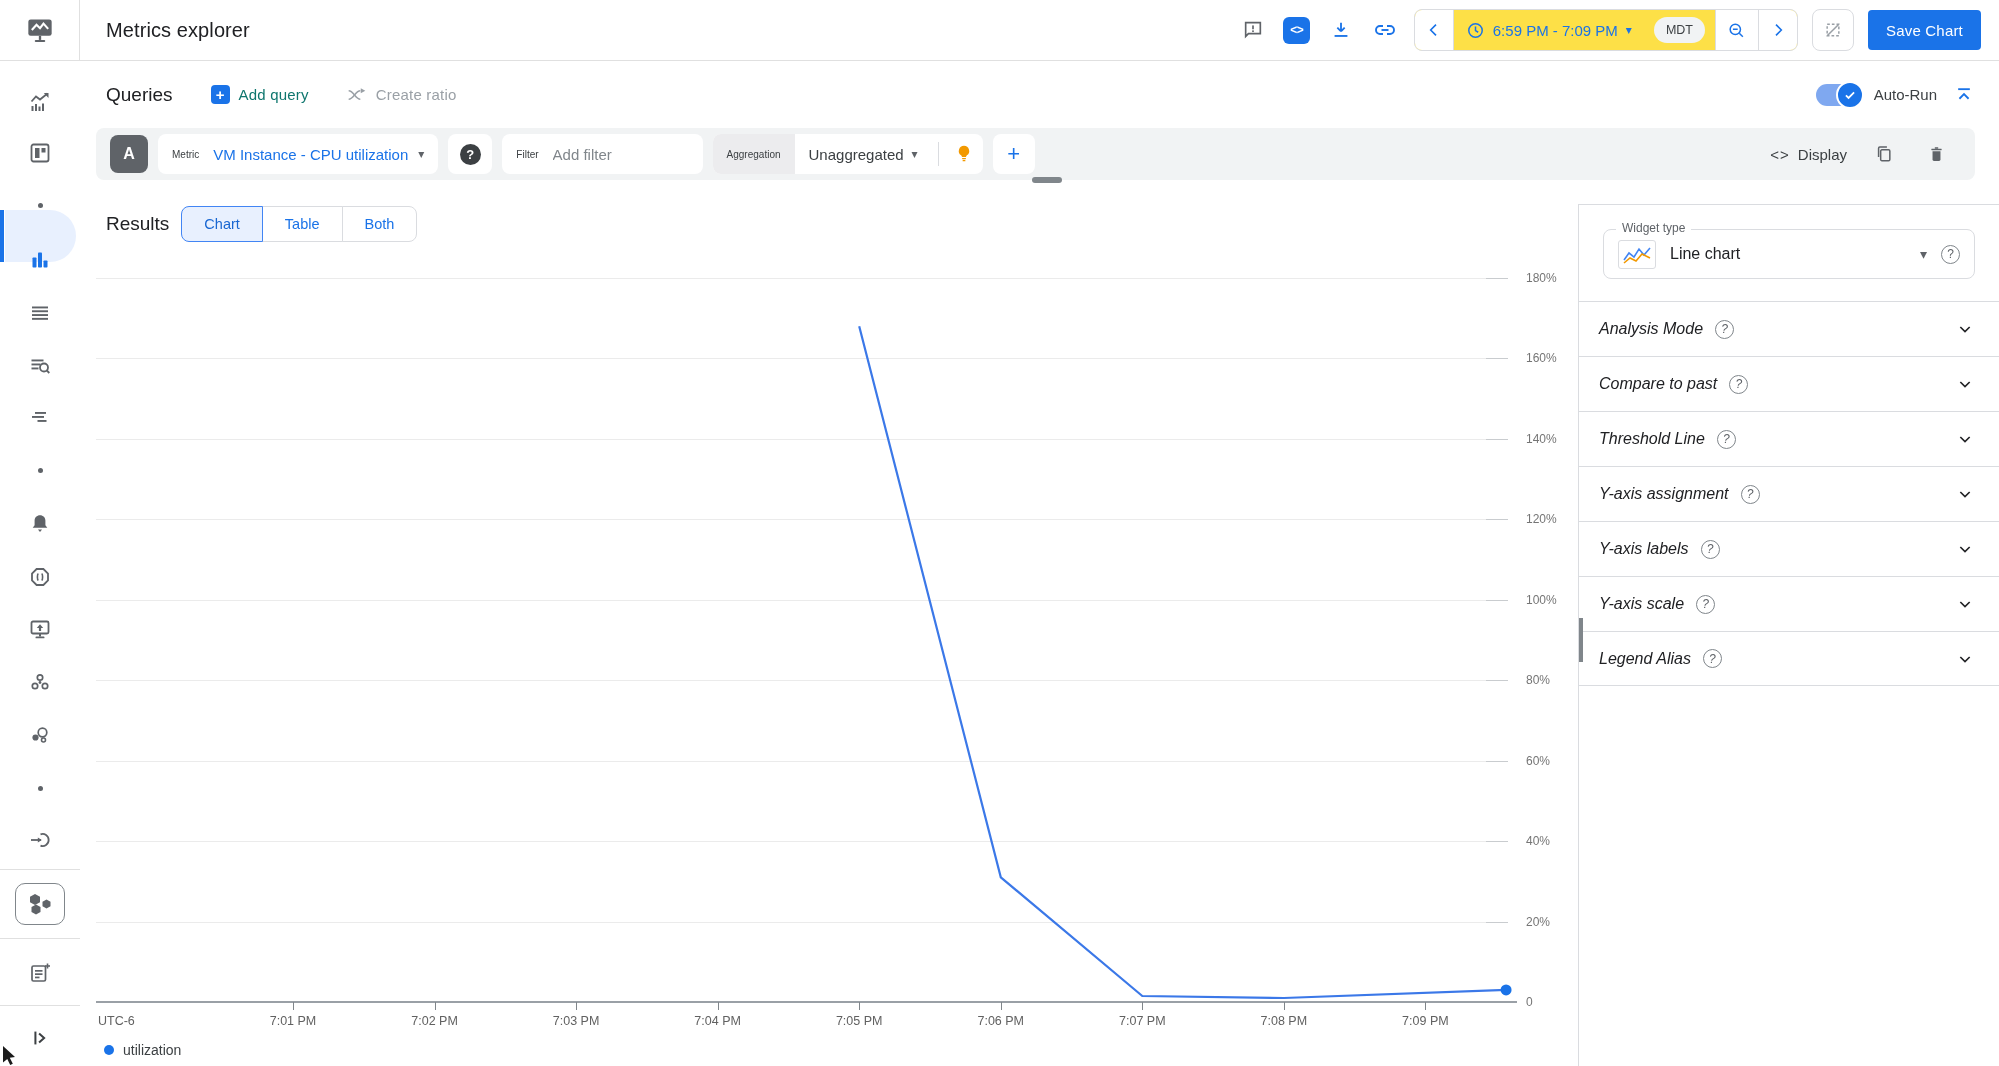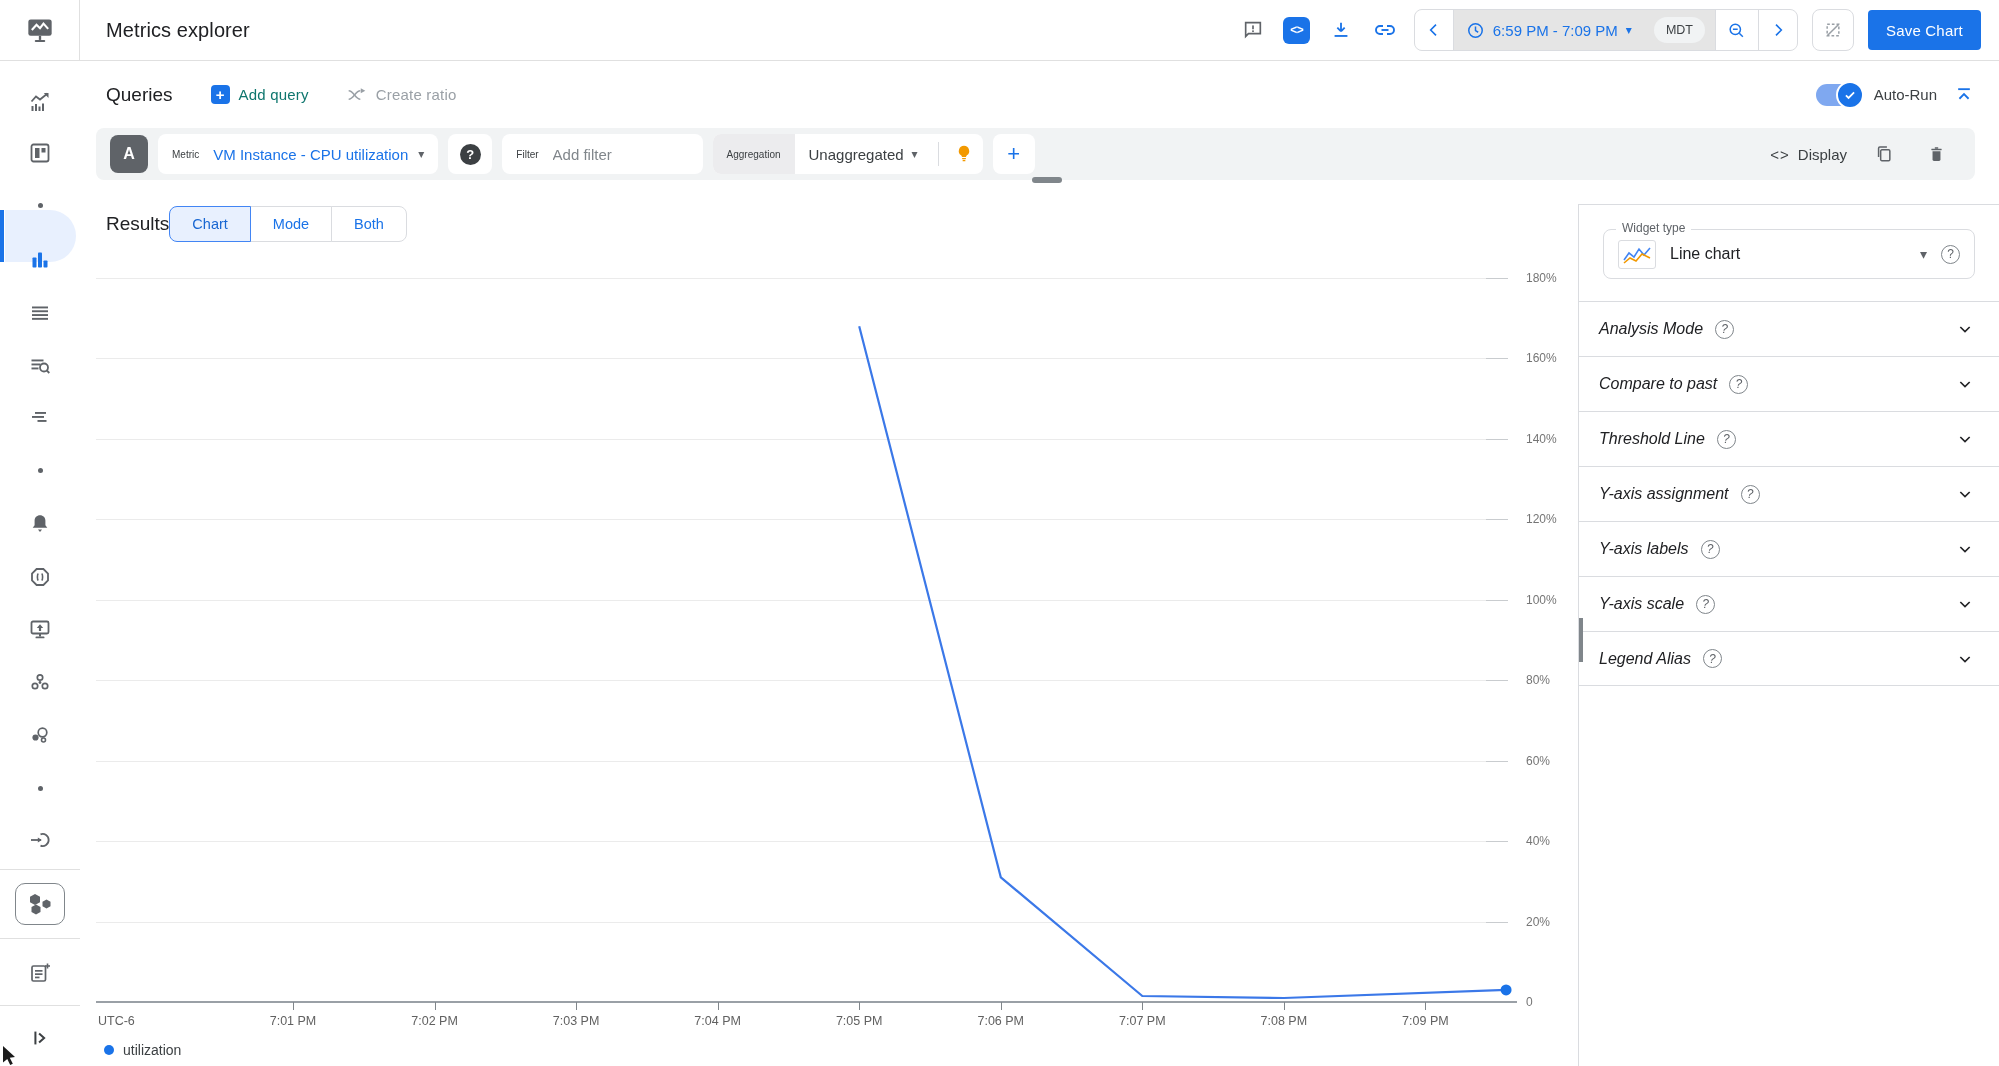--- a/index.html
+++ b/index.html
@@ -26,21 +26,21 @@
   .header { position:absolute; left:80px; top:0; right:0; height:61px;
             border-bottom:1px solid #e0e0e0; display:flex; align-items:center; background:#fff; }
   .page-title { font-size:20px; color:#202124; margin-left:26px; letter-spacing:.1px; }
   .header-right { margin-left:auto; margin-right:18px; display:flex; align-items:center; gap:14px; }
   .icon-btn { width:30px; height:30px; display:flex; align-items:center; justify-content:center;
               cursor:pointer; border-radius:4px; background:transparent; border:none; }
   .code-chip { width:27px; height:27px; border-radius:6px; background:#1a73e8; color:#fff;
                font-size:12px; font-weight:bold; display:flex; align-items:center; justify-content:center;
                letter-spacing:-.5px; cursor:pointer; }
   .time-group { display:flex; align-items:center; height:42px; border:1px solid #dadce0;
-                border-radius:8px; overflow:hidden; background:#e5e5e5; }
+                border-radius:8px; overflow:hidden; background:#fde047; }
   .tg-btn { width:38px; height:100%; display:flex; align-items:center; justify-content:center; cursor:pointer; background:#fff; border:none; }
   .tg-sep { width:1px; height:100%; background:#dadce0; }
   .time-main { display:flex; align-items:center; gap:8px; padding:0 12px; cursor:pointer; }
   .time-text { color:#1a73e8; font-size:15px; font-weight:500; white-space:nowrap; }
   .caret { font-size:12px; line-height:1; }
   .caret.blue { color:#1a73e8; }
   .caret.gray { color:#5f6368; }
   .tz-chip { background:#f1f3f4; border-radius:13px; height:26px; padding:0 12px;
              display:flex; align-items:center; font-size:12.5px; font-weight:500; color:#3c4043;
              margin:0 10px; cursor:pointer; }
@@ -89,21 +89,21 @@
   .promql .brackets { font-size:15px; color:#3c4043; letter-spacing:1px; }
   .promql .lbl { font-size:15px; font-weight:500; color:#3c4043; }
   .drag-pill { position:absolute; left:1032px; top:177px; width:30px; height:6px; border-radius:3px; background:#80868b; cursor:grab; }
 
   
   .results-row { position:absolute; left:106px; top:206px; display:flex; align-items:center; }
   .results-title { font-size:19px; color:#202124; }
   .segmented { display:flex; }
   .seg-btn { height:36px; padding:0 22px; border:1px solid #dadce0; background:#fff; color:#1a73e8;
              font-size:14.5px; font-weight:500; cursor:pointer; font-family:inherit; margin-left:-1px; }
-  .seg-btn:first-child { border-radius:8px 0 0 8px; margin-left:0; }
+  .seg-btn:first-child { border-radius:8px 0 0 8px; margin-left:12px; }
   .seg-btn:last-child { border-radius:0 8px 8px 0; }
   .seg-btn.active { background:#e8f0fe; border:1px solid #4285f4; color:#1967d2; position:relative; z-index:2; }
 
   
   .chart-area { position:absolute; left:96px; top:268px; width:1480px; height:798px; }
   .gridline { position:absolute; left:0; width:1412px; height:1px; background:#ebebeb; }
   .gridtick { position:absolute; width:22px; height:1px; background:#c9cccf; left:1390px; }
   .axis-line { position:absolute; left:0; width:1421px; height:2px; background:#9aa0a6; }
   .ylabel { position:absolute; left:1430px; transform:translateY(-50%); font-size:12px; color:#757575; }
   .xtick { position:absolute; width:1px; height:8px; background:#80868b; }
@@ -460,21 +460,21 @@
         </svg>
       </button>
     </div>
   </div>
   <div class="drag-pill"></div>
 
   <div class="results-row">
     <div class="results-title">Results</div>
     <div class="segmented">
       <button class="seg-btn active">Chart</button>
-      <button class="seg-btn">Mode</button>
+      <button class="seg-btn">Table</button>
       <button class="seg-btn">Both</button>
     </div>
   </div>
 
   <div class="chart-area">
       <div class="gridline" style="top: 10px;"></div>
       <div class="gridtick" style="top: 10px;"></div>
       <div class="ylabel" style="top: 10px;">180%</div>
       <div class="gridline" style="top: 90.4444px;"></div>
       <div class="gridtick" style="top: 90.4444px;"></div>

